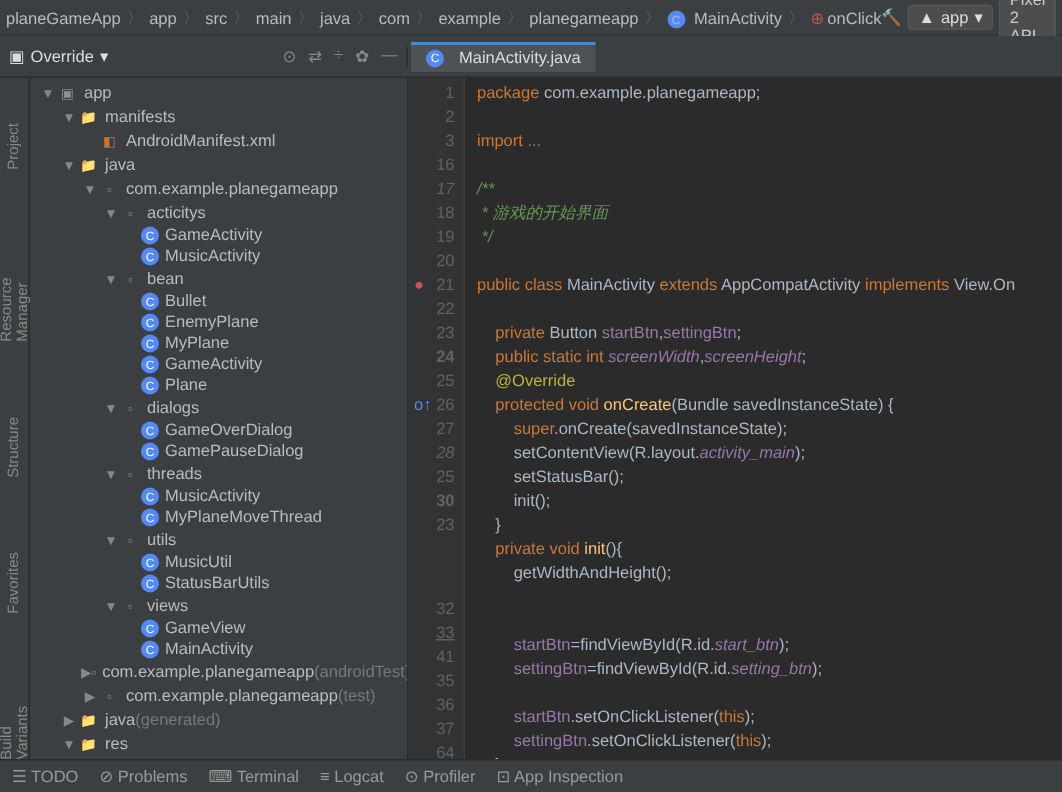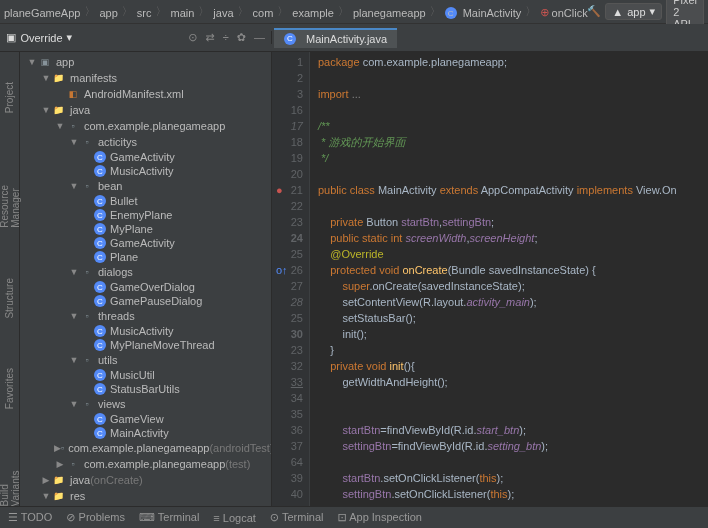--- a/index.html
+++ b/index.html
@@ -241,21 +241,21 @@
       <div class="tree-item" style="padding-left: 34px;">
         <span class="chevron">▶</span>
         <span class="icon pkg">▫</span>
         <span class="tree-label">com.example.planegameapp</span> 
         <span class="muted">(test)</span>
       </div>
       <div class="tree-item" style="padding-left: 20px;">
         <span class="chevron">▶</span>
         <span class="icon folder">📁</span>
         <span class="tree-label">java</span> 
-        <span class="muted">(onCreate)</span>
+        <span class="muted">(generated)</span>
       </div>
       <div class="tree-item" style="padding-left: 20px;">
         <span class="chevron">▼</span>
         <span class="icon folder">📁</span>
         <span class="tree-label">res</span>
       </div>
       <div class="tree-item" style="padding-left: 34px;">
         <span class="icon folder">📁</span>
       </div>
     </div>
@@ -273,35 +273,35 @@
         <div style="position: relative;">22</div>
         <div style="position: relative;">23</div>
         <div style="position: relative; font-weight: bold;">24</div>
         <div style="position: relative;">25</div>
         <div style="position: relative;"><span style="color:#548af7;position:absolute;left:2px">o↑</span>26</div>
         <div style="position: relative;">27</div>
         <div style="position: relative; font-style: italic;">28</div>
         <div style="position: relative;">25</div>
         <div style="position: relative; font-weight: bold;">30</div>
         <div style="position: relative;">23</div>
-        <div style="position: relative;">32</div>
+        <div style="position: relative; margin-top: 40px;">32</div>
         <div style="position: relative; text-decoration: underline;">33</div>
-        <div style="position: relative;">34</div>
+        <div style="position: relative;">41</div>
         <div style="position: relative;">35</div>
         <div style="position: relative;">36</div>
         <div style="position: relative;">37</div>
         <div style="position: relative;">64</div>
         <div style="position: relative;">39</div>
         <div style="position: relative;">40</div>
         <div style="position: relative;">41</div>
       </div>
     <div class="code" id="code"><div class="code-line"><span class="kw">package</span> com.example.planegameapp;</div><div class="code-line">&nbsp;</div><div class="code-line"><span class="kw">import</span> <span class="com">...</span></div><div class="code-line">&nbsp;</div><div class="code-line"><span class="doc">/**</span></div><div class="code-line"><span class="doc"> * 游戏的开始界面</span></div><div class="code-line"><span class="doc"> */</span></div><div class="code-line">&nbsp;</div><div class="code-line"><span class="kw">public class</span> <span class="type">MainActivity</span> <span class="kw">extends</span> <span class="type">AppCompatActivity</span> <span class="kw">implements</span> <span class="type">View.On</span></div><div class="code-line">&nbsp;</div><div class="code-line">    <span class="kw">private</span> Button <span class="field">startBtn</span>,<span class="field">settingBtn</span>;</div><div class="code-line">    <span class="kw">public static int</span> <span class="field"><i>screenWidth</i></span>,<span class="field"><i>screenHeight</i></span>;</div><div class="code-line">    <span class="ann">@Override</span></div><div class="code-line">    <span class="kw">protected void</span> <span class="fn">onCreate</span>(Bundle savedInstanceState) {</div><div class="code-line">        <span class="kw">super</span>.onCreate(savedInstanceState);</div><div class="code-line">        setContentView(R.layout.<span class="field"><i>activity_main</i></span>);</div><div class="code-line">        setStatusBar();</div><div class="code-line">        init();</div><div class="code-line">    }</div><div class="code-line">    <span class="kw">private void</span> <span class="fn">init</span>(){</div><div class="code-line">        getWidthAndHeight();</div><div class="code-line">&nbsp;</div><div class="code-line">&nbsp;</div><div class="code-line">        <span class="field">startBtn</span>=findViewById(R.id.<span class="field"><i>start_btn</i></span>);</div><div class="code-line">        <span class="field">settingBtn</span>=findViewById(R.id.<span class="field"><i>setting_btn</i></span>);</div><div class="code-line">&nbsp;</div><div class="code-line">        <span class="field">startBtn</span>.setOnClickListener(<span class="kw">this</span>);</div><div class="code-line">        <span class="field">settingBtn</span>.setOnClickListener(<span class="kw">this</span>);</div><div class="code-line">    }</div></div>
   </div>
 </div>
 
 <div class="bottom-bar" id="bottom">
     <span>☰ TODO</span>
     <span>⊘ Problems</span>
     <span>⌨ Terminal</span>
     <span>≡ Logcat</span>
-    <span>⊙ Terminal</span>
+    <span>⊙ Profiler</span>
     <span>⊡ App Inspection</span>
   </div>
 
 </body></html>

